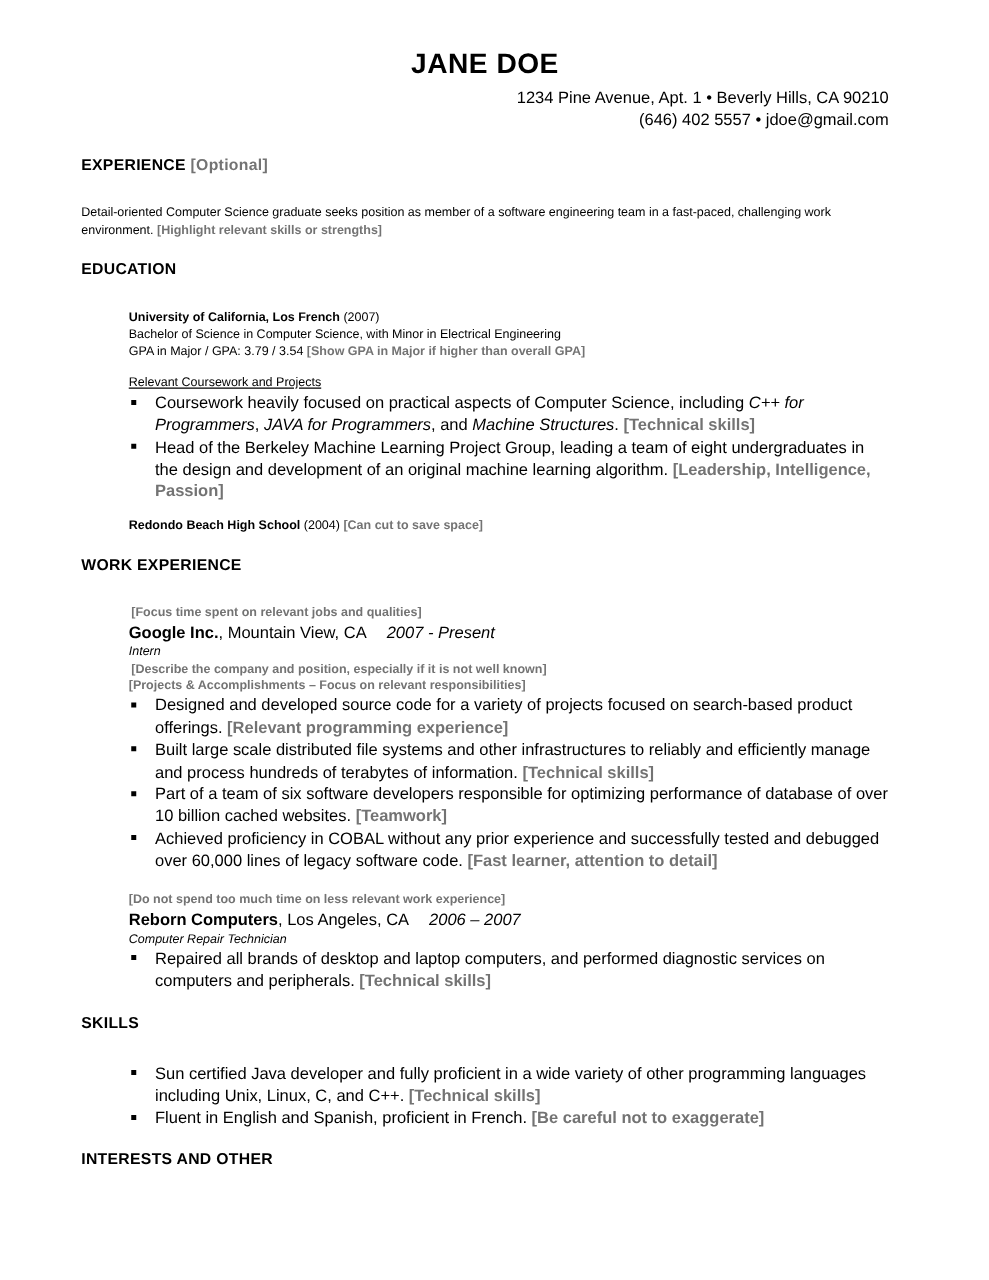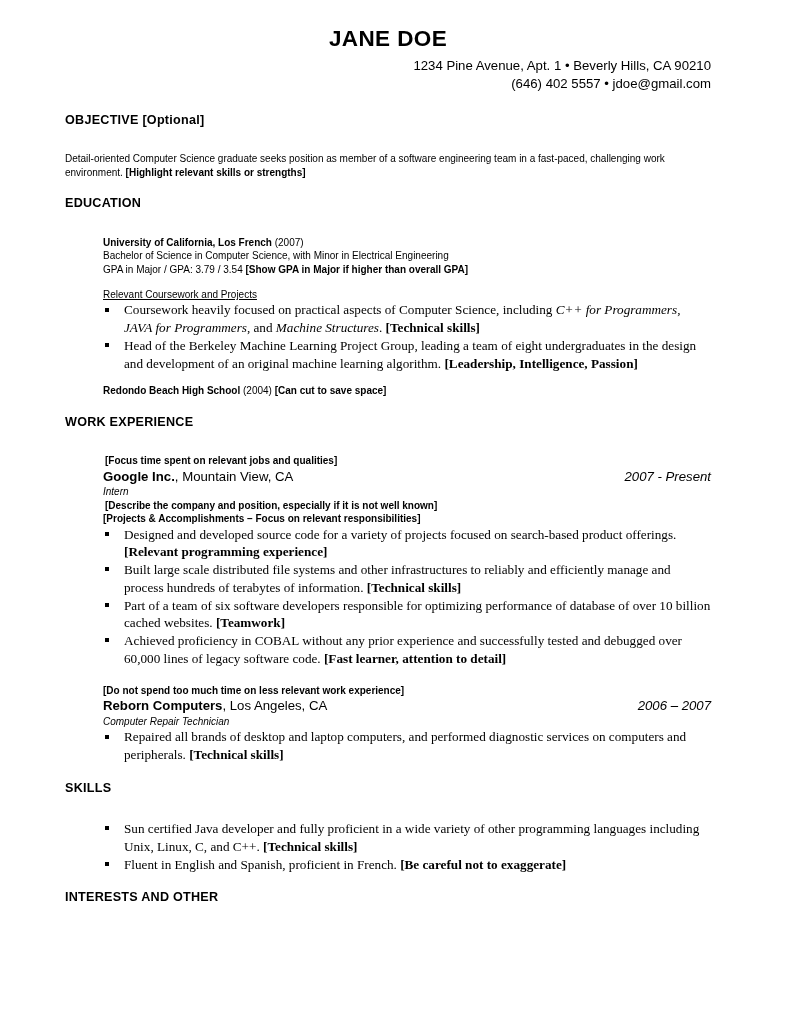--- a/index.html
+++ b/index.html
@@ -10,21 +10,21 @@
   }
   body {
     font-family: "Liberation Sans", sans-serif;
     color: #000000;
     -webkit-font-smoothing: antialiased;
   }
   .page {
     position: relative;
     width: 791px;
     height: 1000px;
-    margin: 0 auto;
+    margin: 12px auto;
     background: #ffffff;
     overflow: hidden;
     box-sizing: border-box;
     padding: 0;
   }
   .sheet {
     position: absolute;
     left: 65px;
     top: 26px;
     width: 646px;
@@ -60,47 +60,45 @@
   .indent {
     margin-left: 38px;
   }
   .indent-sm {
     margin-left: 40px;
   }
   .underline {
     text-decoration: underline;
   }
   .red {
-    color: #000000;
+    color: #737373;
     font-weight: bold;
   }
   .b { font-weight: bold; }
   .i { font-style: italic; }
 
   
   .job-row {
     display: flex;
-    justify-content: space-between;
     align-items: baseline;
     font-size: 13.2px;
     line-height: 1.345;
     margin-left: 38px;
   }
   .job-row .job-date {
     white-space: nowrap;
     padding-left: 16px;
     font-style: italic;
   }
 
   
   ul.bullets {
     list-style: none;
     margin: 0;
     padding: 0;
-    font-family: Liberation Serif, serif;
   }
   ul.bullets > li {
     position: relative;
     padding-left: 19px;
     margin-left: 40px;
     font-size: 13.2px;
     line-height: 1.345;
   }
   ul.bullets > li .bullet-glyph {
     position: absolute;
@@ -122,21 +120,21 @@
 <div class="page">
   <div class="sheet">
 
     <div class="name">JANE DOE</div>
     <div class="contact-line">1234 Pine Avenue, Apt. 1 • Beverly Hills, CA  90210</div>
     <div class="contact-line">(646) 402 5557 • jdoe@gmail.com</div>
 
     <div class="gap-20"></div>
 
     <div class="section-heading">
-      <span>OBJECTIVE</span><span>&nbsp;</span><span class="red">[Optional]</span>
+      <span>EXPERIENCE</span><span>&nbsp;</span><span class="red">[Optional]</span>
     </div>
 
     <div class="gap-24"></div>
 
     <div class="body-text">
       <span>Detail-oriented Computer Science graduate seeks position as member of a software engineering team in a fast-paced, challenging work environment.</span><span>&nbsp;</span><span class="red">[Highlight relevant skills or strengths]</span>
     </div>
 
     <div class="gap-16"></div>
 

